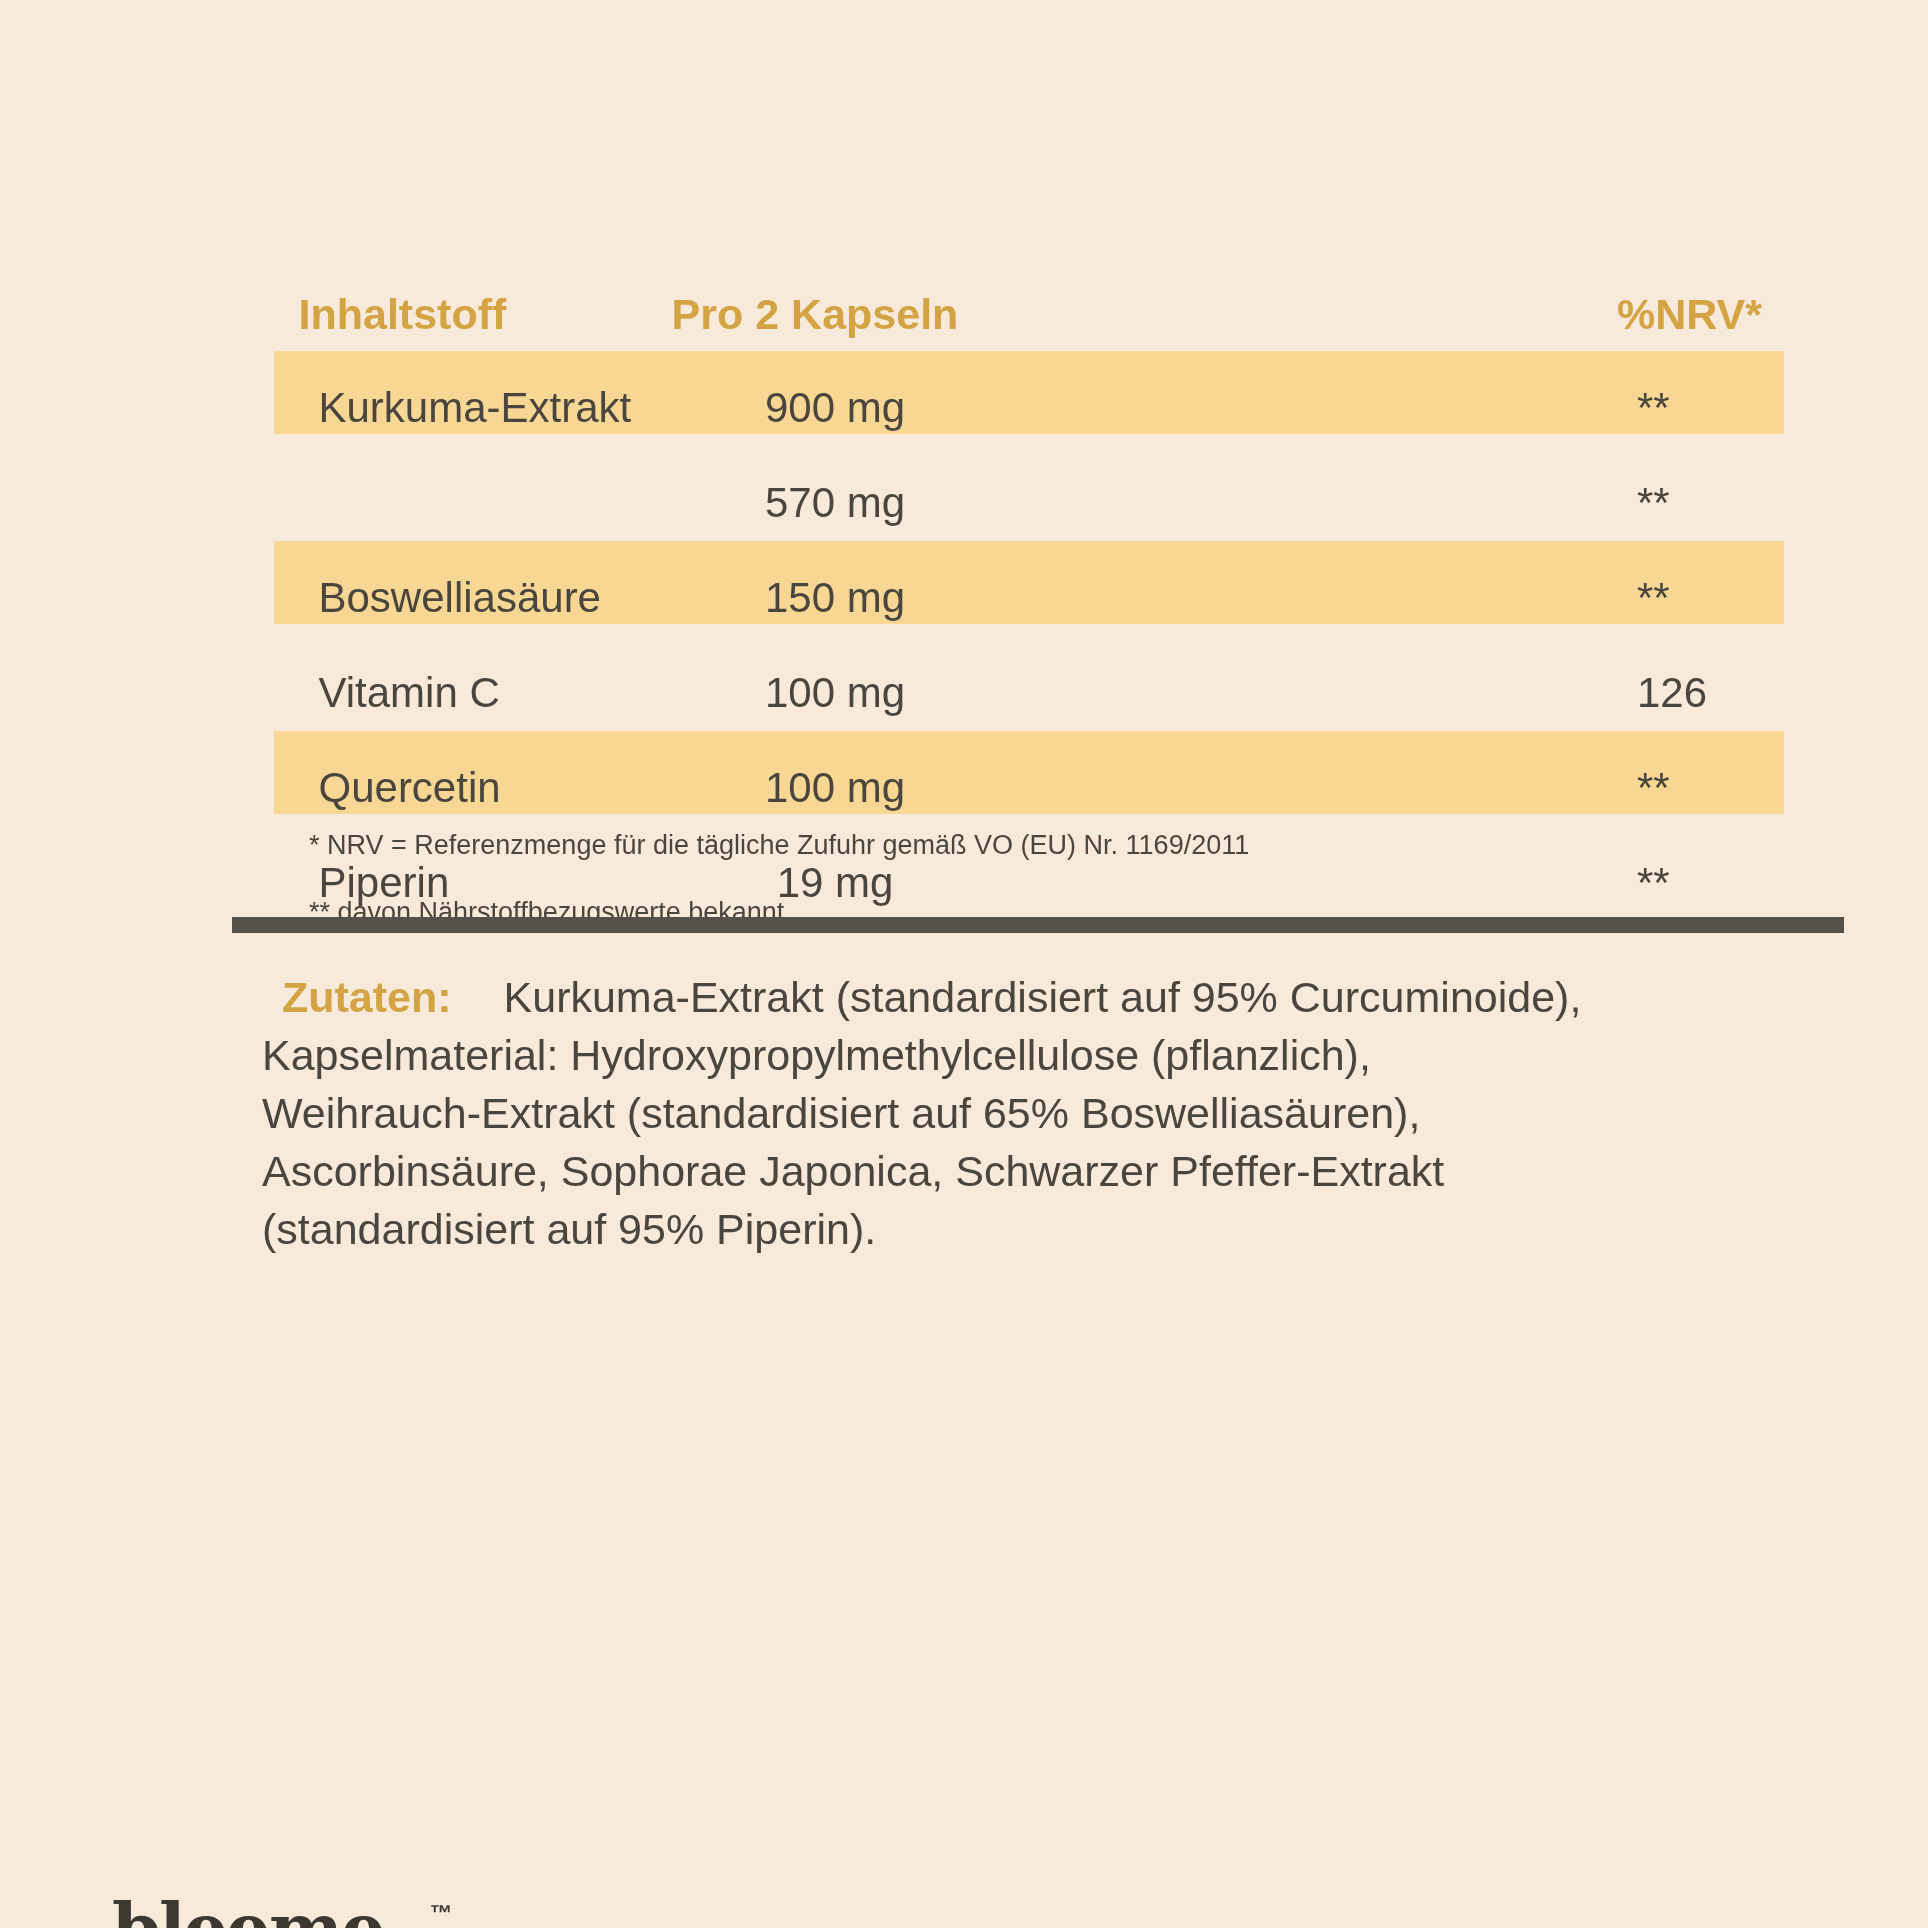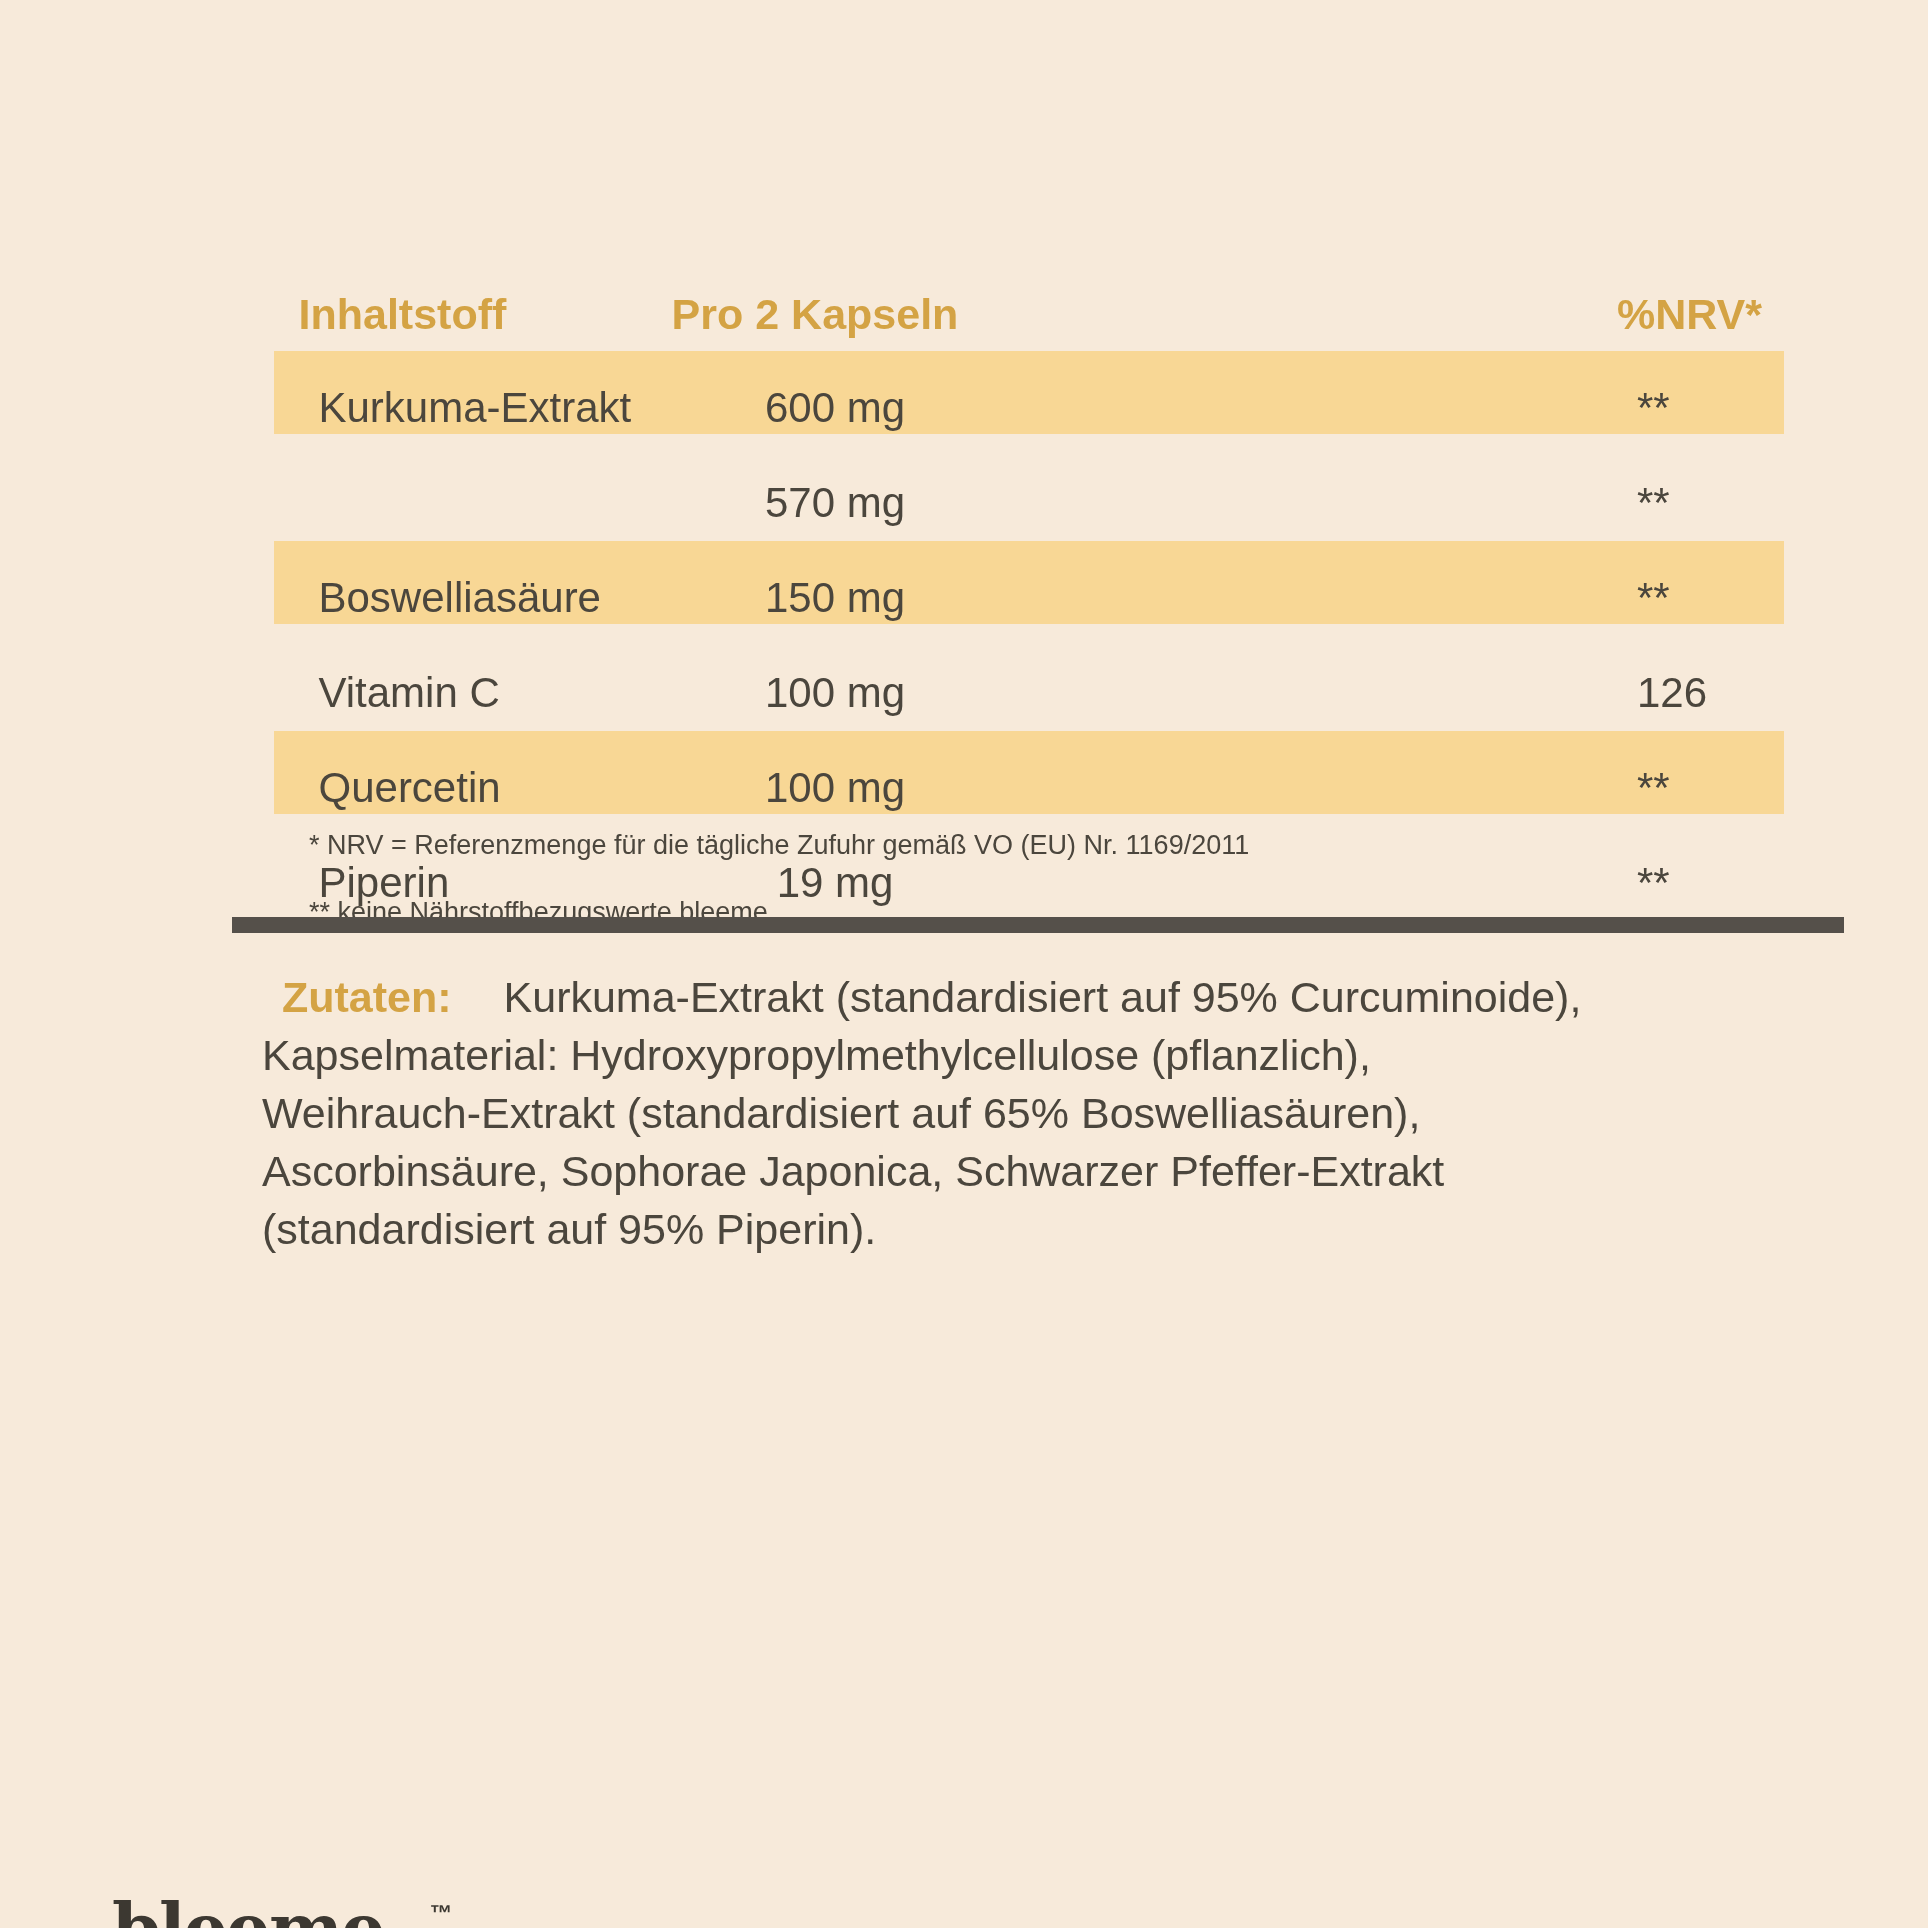--- a/index.html
+++ b/index.html
@@ -75,21 +75,21 @@
 
   <div class="thead">
     <div class="cell c1">Inhaltstoff</div>
     <div class="cell c2">Pro 2 Kapseln</div>
     <div class="cell c3">%NRV*</div>
   </div>
 
   <div class="tbody">
       <div class="row hl">
         <div class="cell c1">Kurkuma-Extrakt</div>
-        <div class="cell c2">600 mg</div>
+        <div class="cell c2">900 mg</div>
         <div class="cell c3">**</div>
       </div>
       <div class="row indent">
         <div class="cell c2">570 mg</div>
         <div class="cell c3">**</div>
       </div>
       <div class="row hl">
         <div class="cell c1">Boswelliasäure</div>
         <div class="cell c2">150 mg</div>
         <div class="cell c3">**</div>
@@ -106,21 +106,21 @@
       </div>
       <div class="row">
         <div class="cell c1">Piperin</div>
         <div class="cell c2">19 mg</div>
         <div class="cell c3">**</div>
       </div>
     </div>
 
   <div class="footnotes">
     <div>* NRV = Referenzmenge für die tägliche Zufuhr gemäß VO (EU) Nr. 1169/2011</div>
-    <div>** keine Nährstoffbezugswerte bleeme</div>
+    <div>** davon Nährstoffbezugswerte bekannt</div>
   </div>
 
   <div class="divider"></div>
 
   <div class="ingredients"><span class="zlabel">Zutaten:</span><span class="ztext"> Kurkuma-Extrakt (standardisiert auf 95% Curcuminoide),
 Kapselmaterial: Hydroxypropylmethylcellulose (pflanzlich),
 Weihrauch-Extrakt (standardisiert auf 65% Boswelliasäuren),
 Ascorbinsäure, Sophorae Japonica, Schwarzer Pfeffer-Extrakt
 (standardisiert auf 95% Piperin).</span></div>
 

